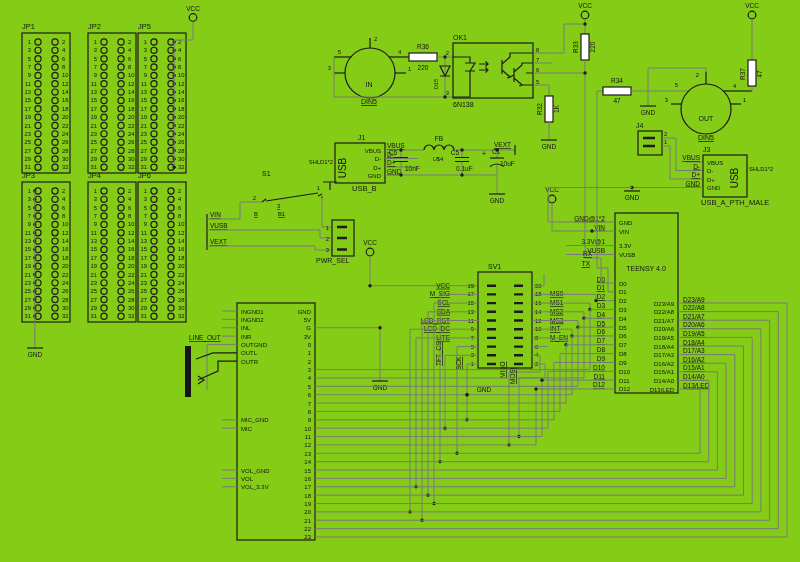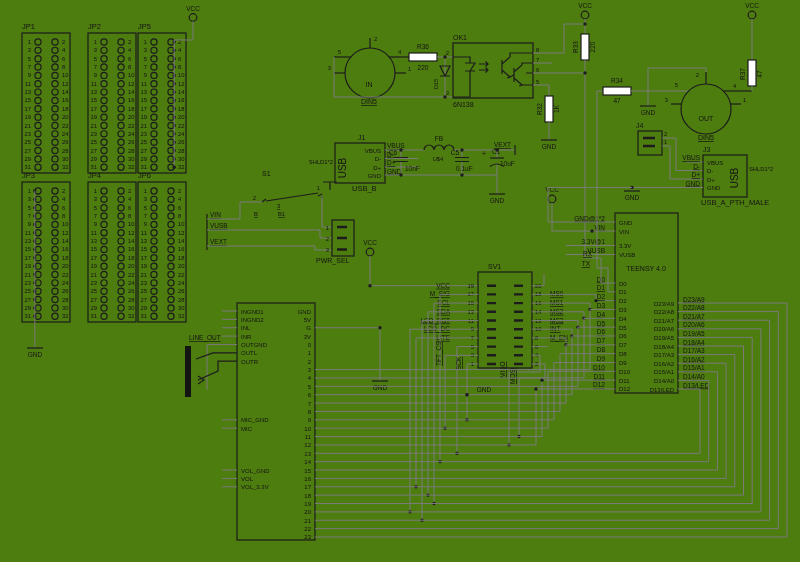--- a/index.html
+++ b/index.html
@@ -1,16 +1,16 @@
 <!DOCTYPE html>
 <html><head>
 <meta charset="utf-8">
 <style>
   html,body{margin:0;padding:0;background:#fff;}
-  .page{width:800px;height:562px;position:relative;background:#4d7c0f;overflow:hidden;text-align:right;}
+  .page{width:800px;height:562px;position:relative;background:#84cc16;overflow:hidden;text-align:right;}
   svg text{font-family:"Liberation Sans",sans-serif;fill:#141414;}
   .u{text-decoration:underline;}
   .w{stroke:#7a7a7a;stroke-width:1;fill:none;}
   .bk{stroke:#1c1c1c;stroke-width:1.2;fill:none;}
   .pad{stroke:#1c1c1c;stroke-width:2.4;fill:none;}
   .rbox{stroke:#1c1c1c;stroke-width:1.2;fill:#fff;}
 </style>
 </head>
 <body>
 

